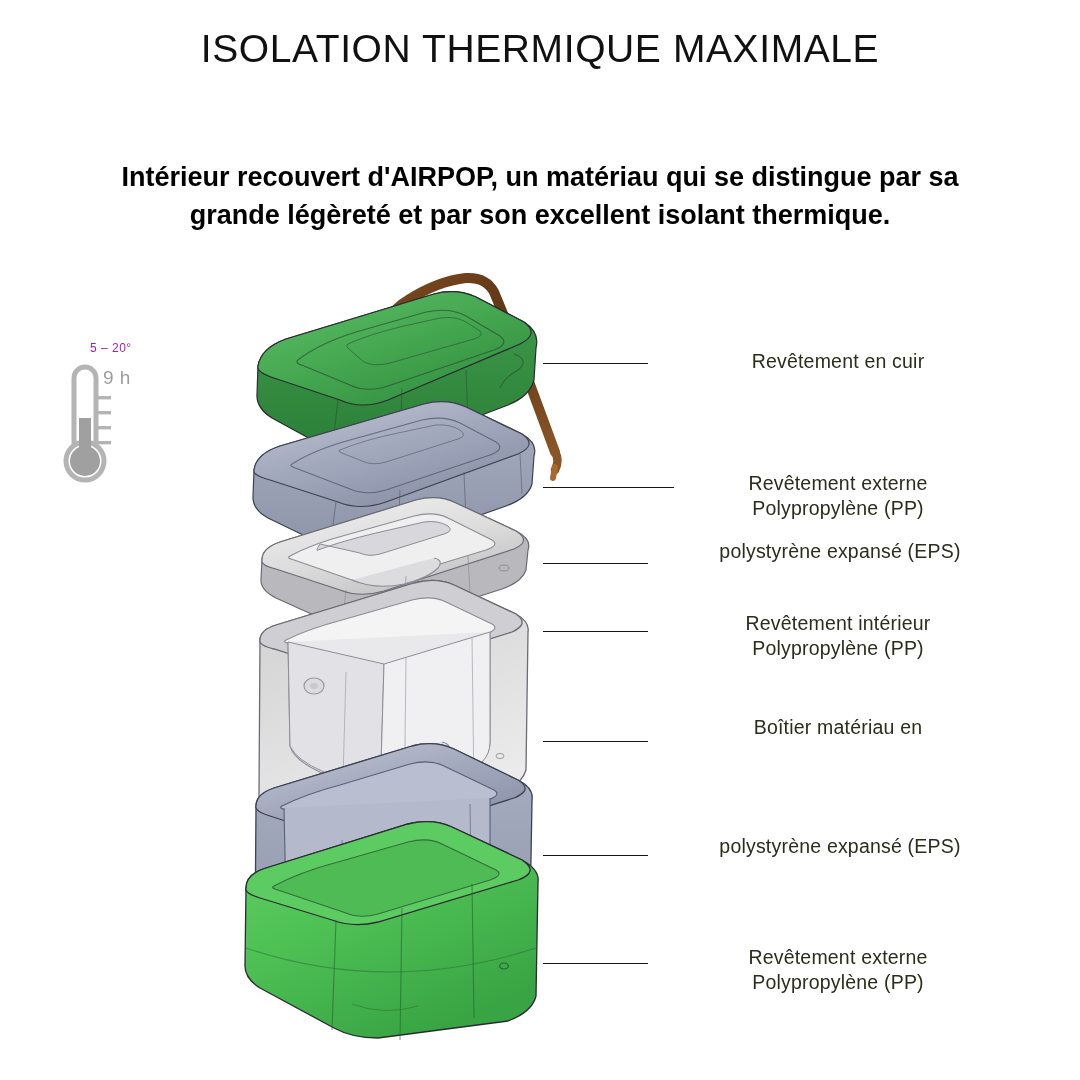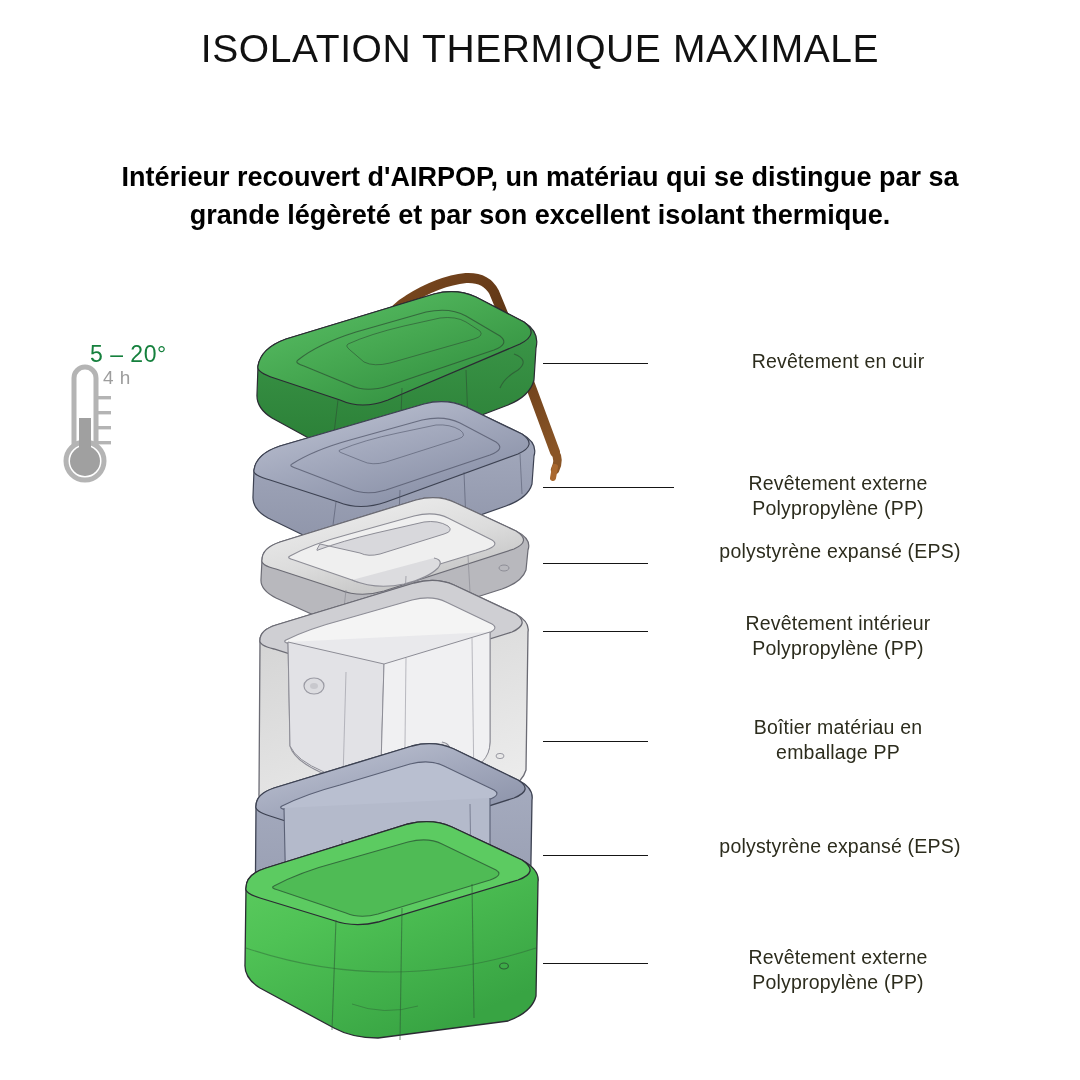--- a/index.html
+++ b/index.html
@@ -32,21 +32,21 @@
     color:#000000;
     font-weight:700;
     margin-top:26px;
   }
   .subtitle span{display:block;}
 
   
   .thermo-wrap{position:absolute;left:48px;top:333px;width:140px;height:170px;}
   .thermo-temp{
     position:absolute;left:42px;top:8px;width:100px;
-    font-size:23px;color:#15803d;white-space:nowrap;letter-spacing:.5px;
+    font-size:12px;color:#a21caf;white-space:nowrap;letter-spacing:.5px;
   }
   .thermo-hours{
     position:absolute;left:55px;top:34px;width:80px;
     font-size:19px;color:#9d9d9d;white-space:nowrap;letter-spacing:.5px;
   }
   .thermo-icon{position:absolute;left:4px;top:28px;}
 
   
   .illus{position:absolute;left:228px;top:248px;width:470px;height:800px;}
   .illus svg{display:block;}
@@ -77,21 +77,21 @@
 
   <div class="title">ISOLATION THERMIQUE MAXIMALE</div>
 
   <div class="subtitle">
     <span>Intérieur recouvert d'AIRPOP, un matériau qui se distingue par sa</span>
     <span>grande légèreté et par son excellent isolant thermique.</span>
   </div>
 
   <div class="thermo-wrap">
     <div class="thermo-temp">5 – 20°</div>
-    <div class="thermo-hours">4 h</div>
+    <div class="thermo-hours">9 h</div>
     <div class="thermo-icon">
       <svg width="66" height="130" viewBox="0 0 66 130">
 
         <path d="M22 17 a11 11 0 0 1 22 0 V83 a11 11 0 1 1 -22 0 Z" fill="#ffffff" stroke="#b4b4b4" stroke-width="5"></path>
 
         <circle cx="33" cy="100" r="19" fill="#ffffff" stroke="#b4b4b4" stroke-width="5"></circle>
         <circle cx="33" cy="100" r="15" fill="#a0a0a0"></circle>
 
         <rect x="27" y="57" width="12" height="45" fill="#a0a0a0"></rect>
 
@@ -282,21 +282,20 @@
     <span>polystyrène expansé (EPS)</span>
   </div>
 
   <div class="label" style="left:668px; top:611px; width:340px;text-align:center;">
     <span>Revêtement intérieur</span>
     <span>Polypropylène (PP)</span>
   </div>
 
   <div class="label" style="left:668px; top:715px; width:340px;">
     <span>Boîtier matériau en</span>
-    <span>emballage PP</span>
   </div>
 
   <div class="label" style="left:650px; top:834px; width:380px;">
     <span>polystyrène expansé (EPS)</span>
   </div>
 
   <div class="label" style="left:668px; top:945px; width:340px;">
     <span>Revêtement externe</span>
     <span>Polypropylène (PP)</span>
   </div>

